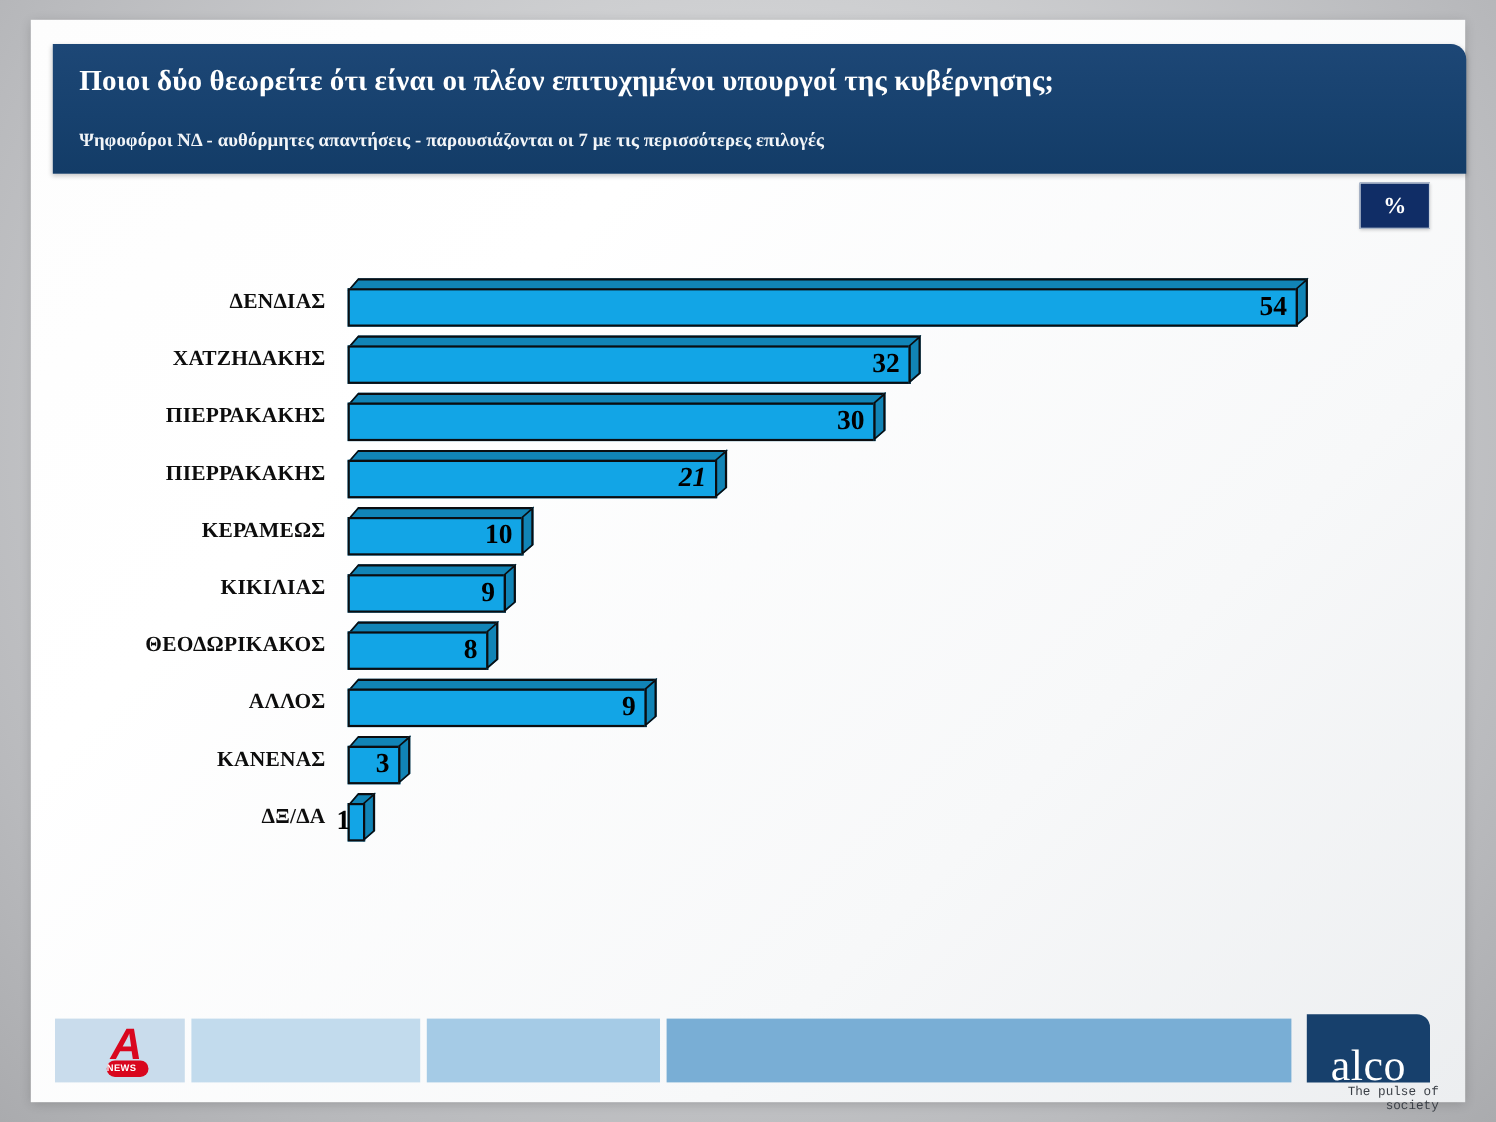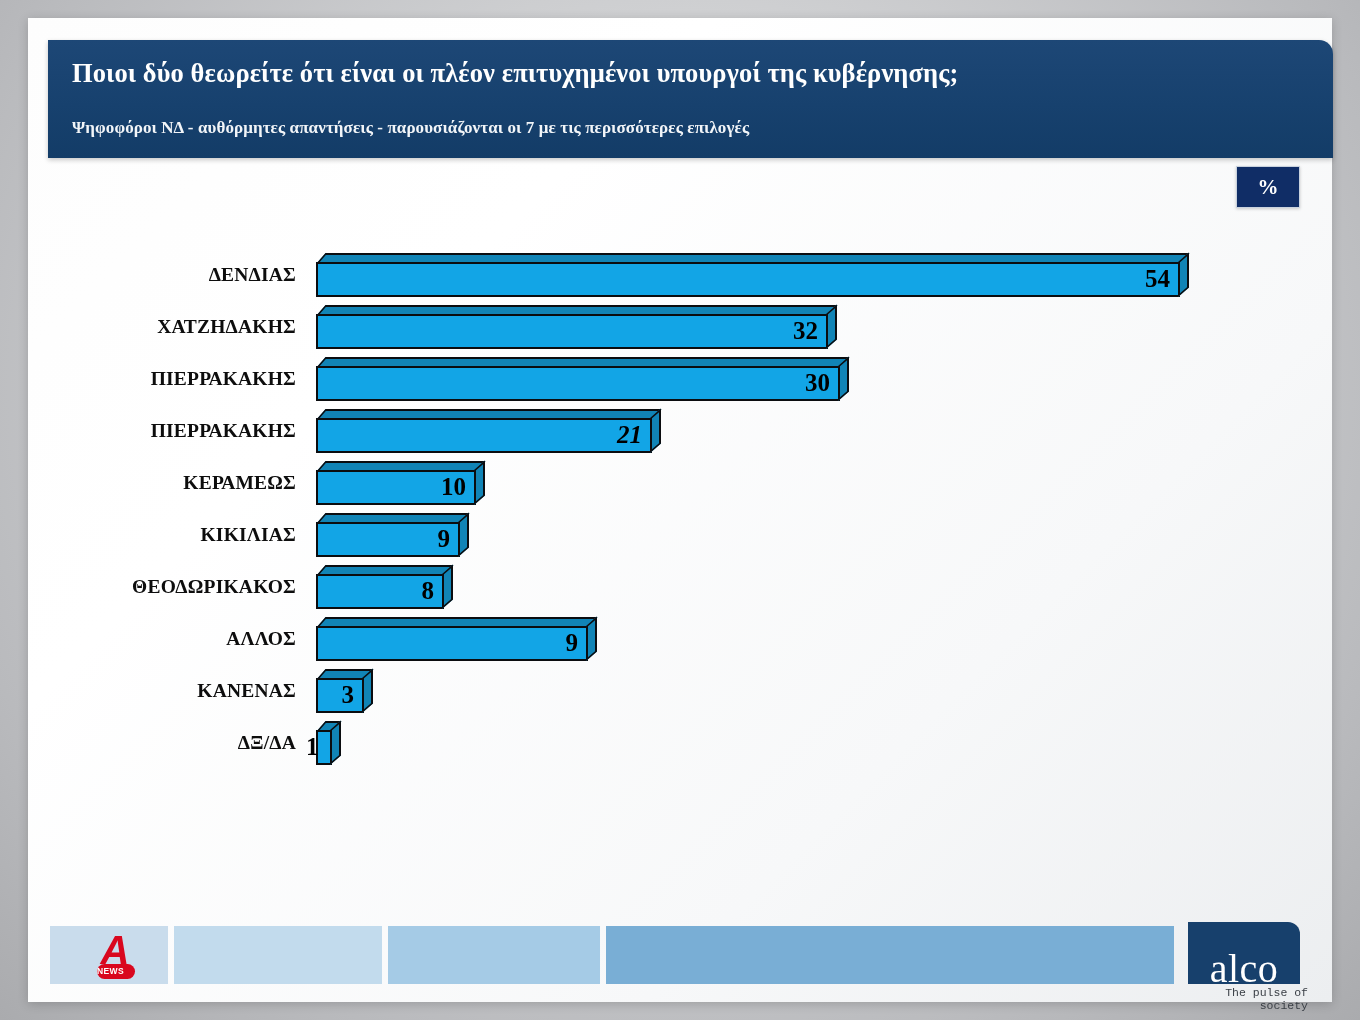--- a/index.html
+++ b/index.html
@@ -143,21 +143,21 @@
         <div class="cat">ΧΑΤΖΗΔΑΚΗΣ</div>
         <div class="bar" style="left: 288px; width: 512px;">
           <div class="top"></div>
           <div class="face"></div>
           <div class="cap"></div>
           <div class="val">32</div>
         </div>
       </div>
       <div class="row" style="top: 339px;">
         <div class="cat">ΠΙΕΡΡΑΚΑΚΗΣ</div>
-        <div class="bar" style="left: 288px; width: 480px; padding-left: 44px;">
+        <div class="bar" style="left: 288px; width: 480px;">
           <div class="top"></div>
           <div class="face"></div>
           <div class="cap"></div>
           <div class="val">30</div>
         </div>
       </div>
       <div class="row" style="top: 391px;">
         <div class="cat">ΠΙΕΡΡΑΚΑΚΗΣ</div>
         <div class="bar" style="left: 288px; width: 336px; font-style: italic;">
           <div class="top"></div>

